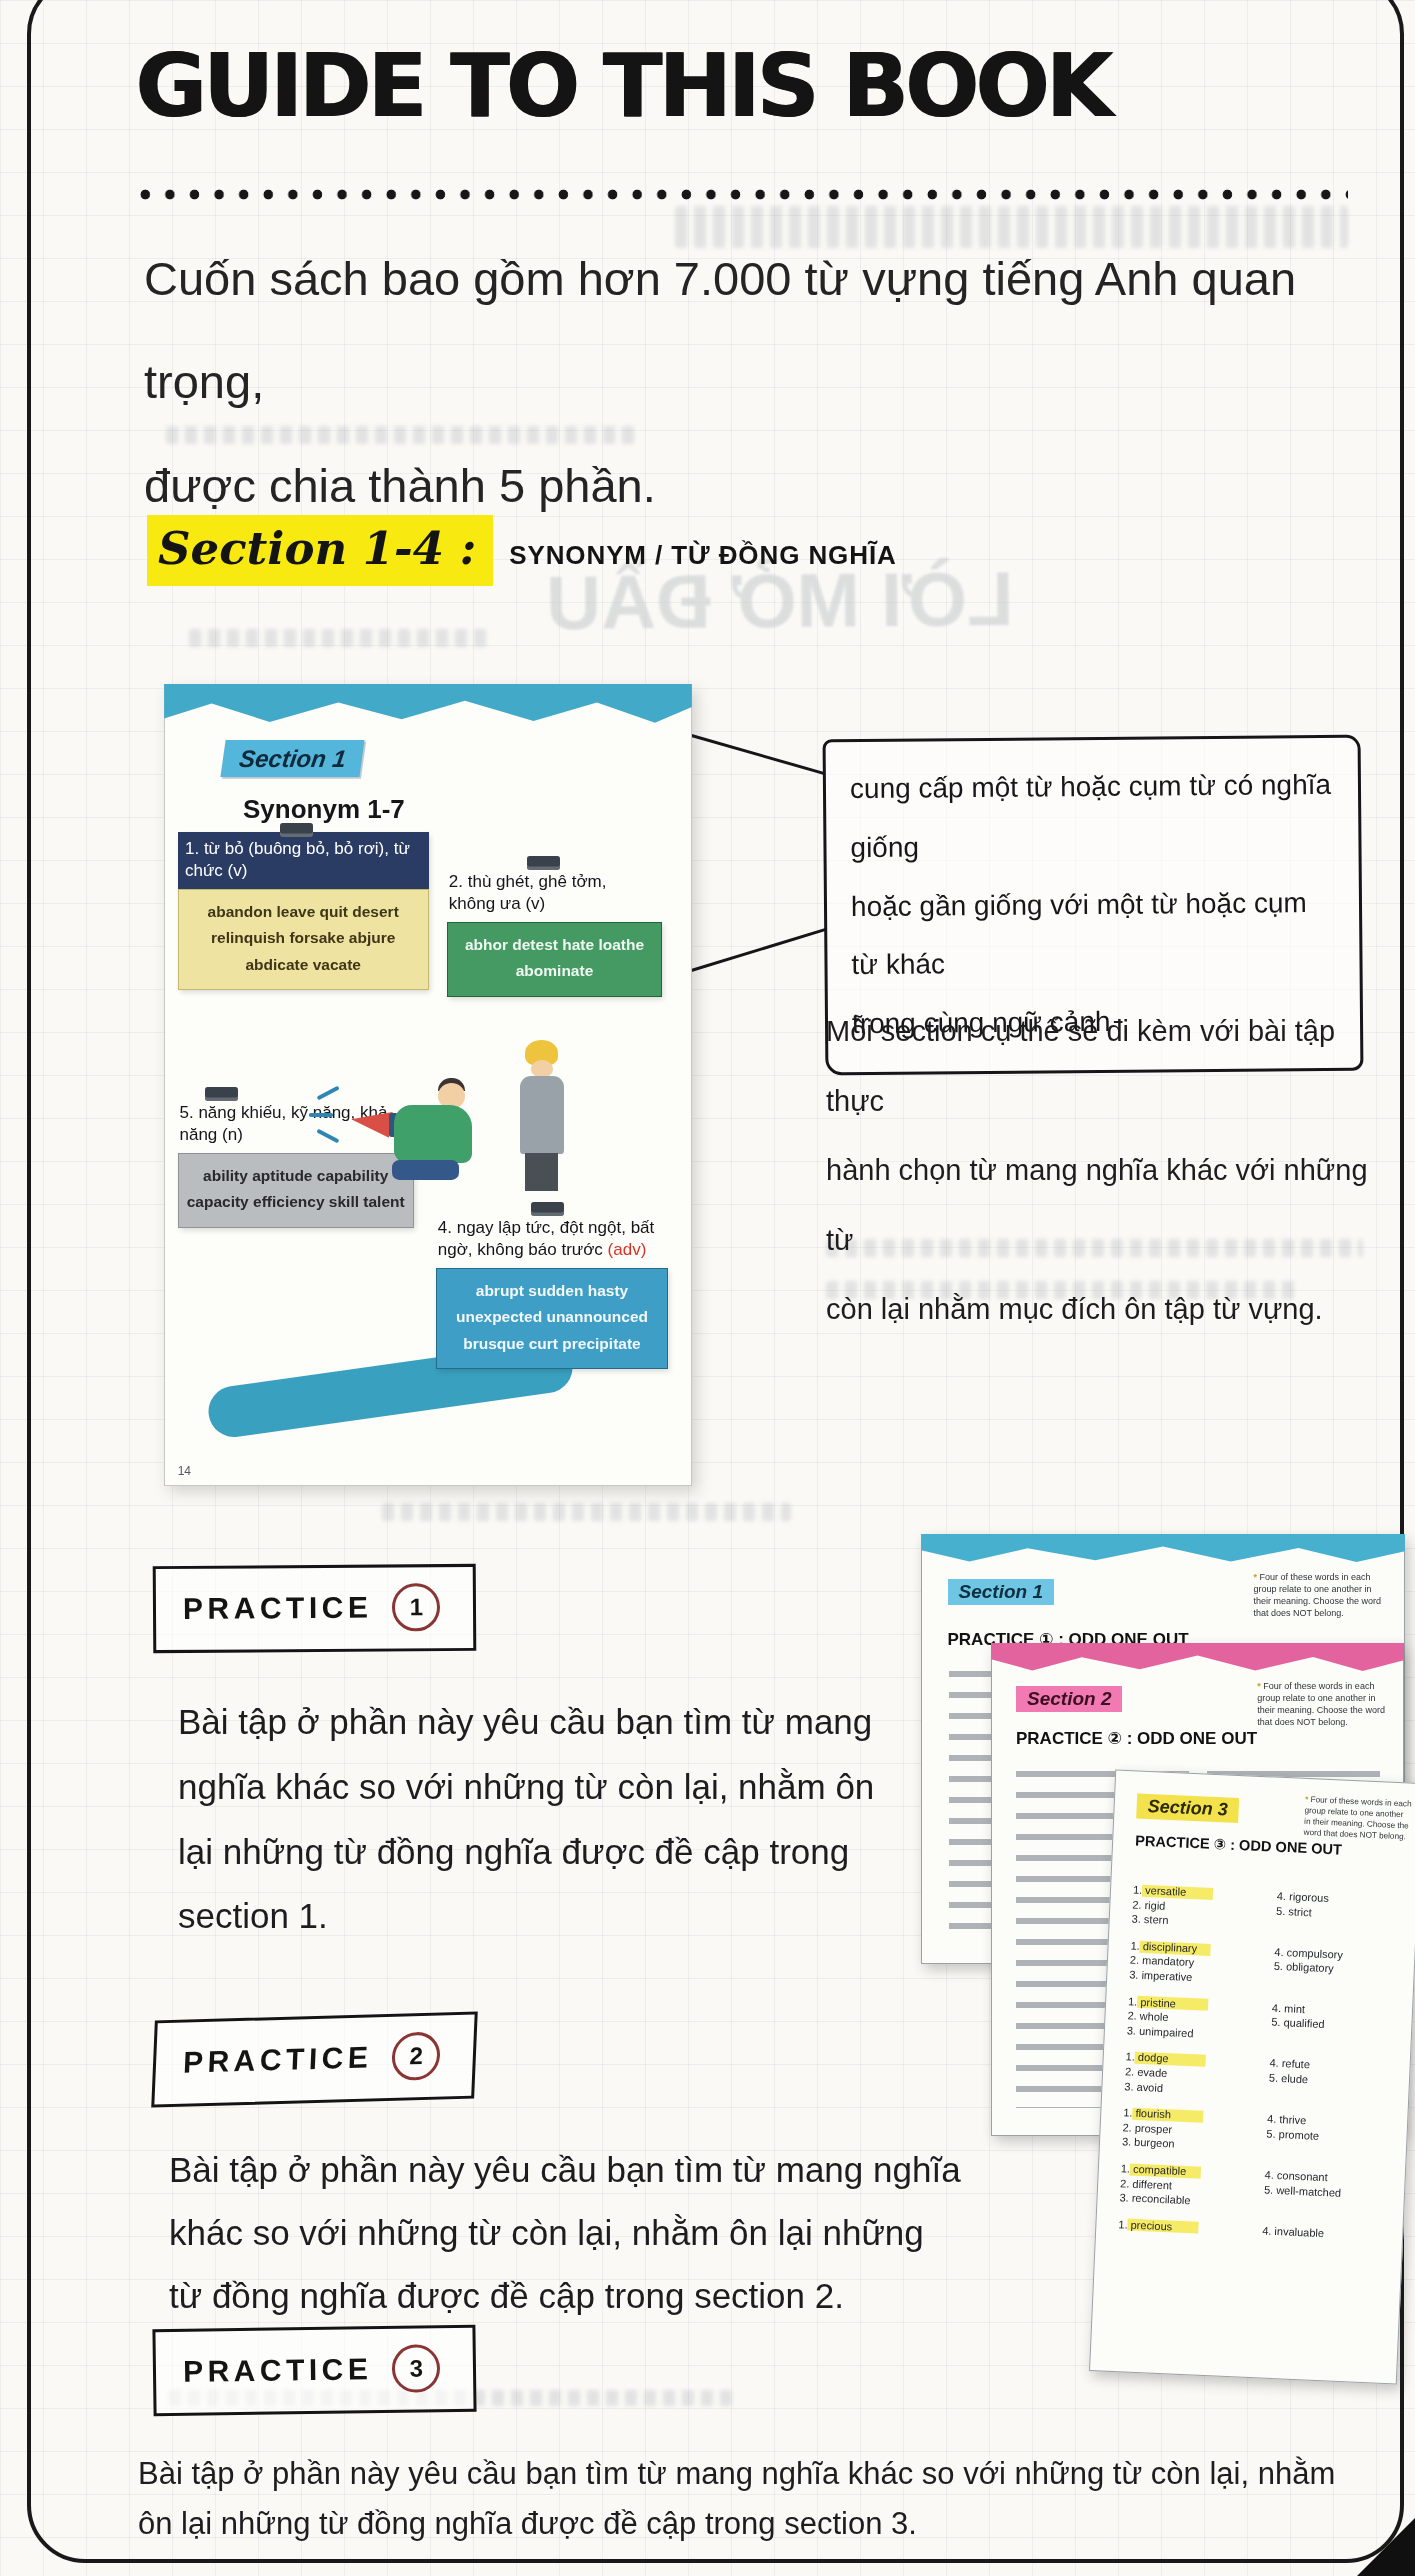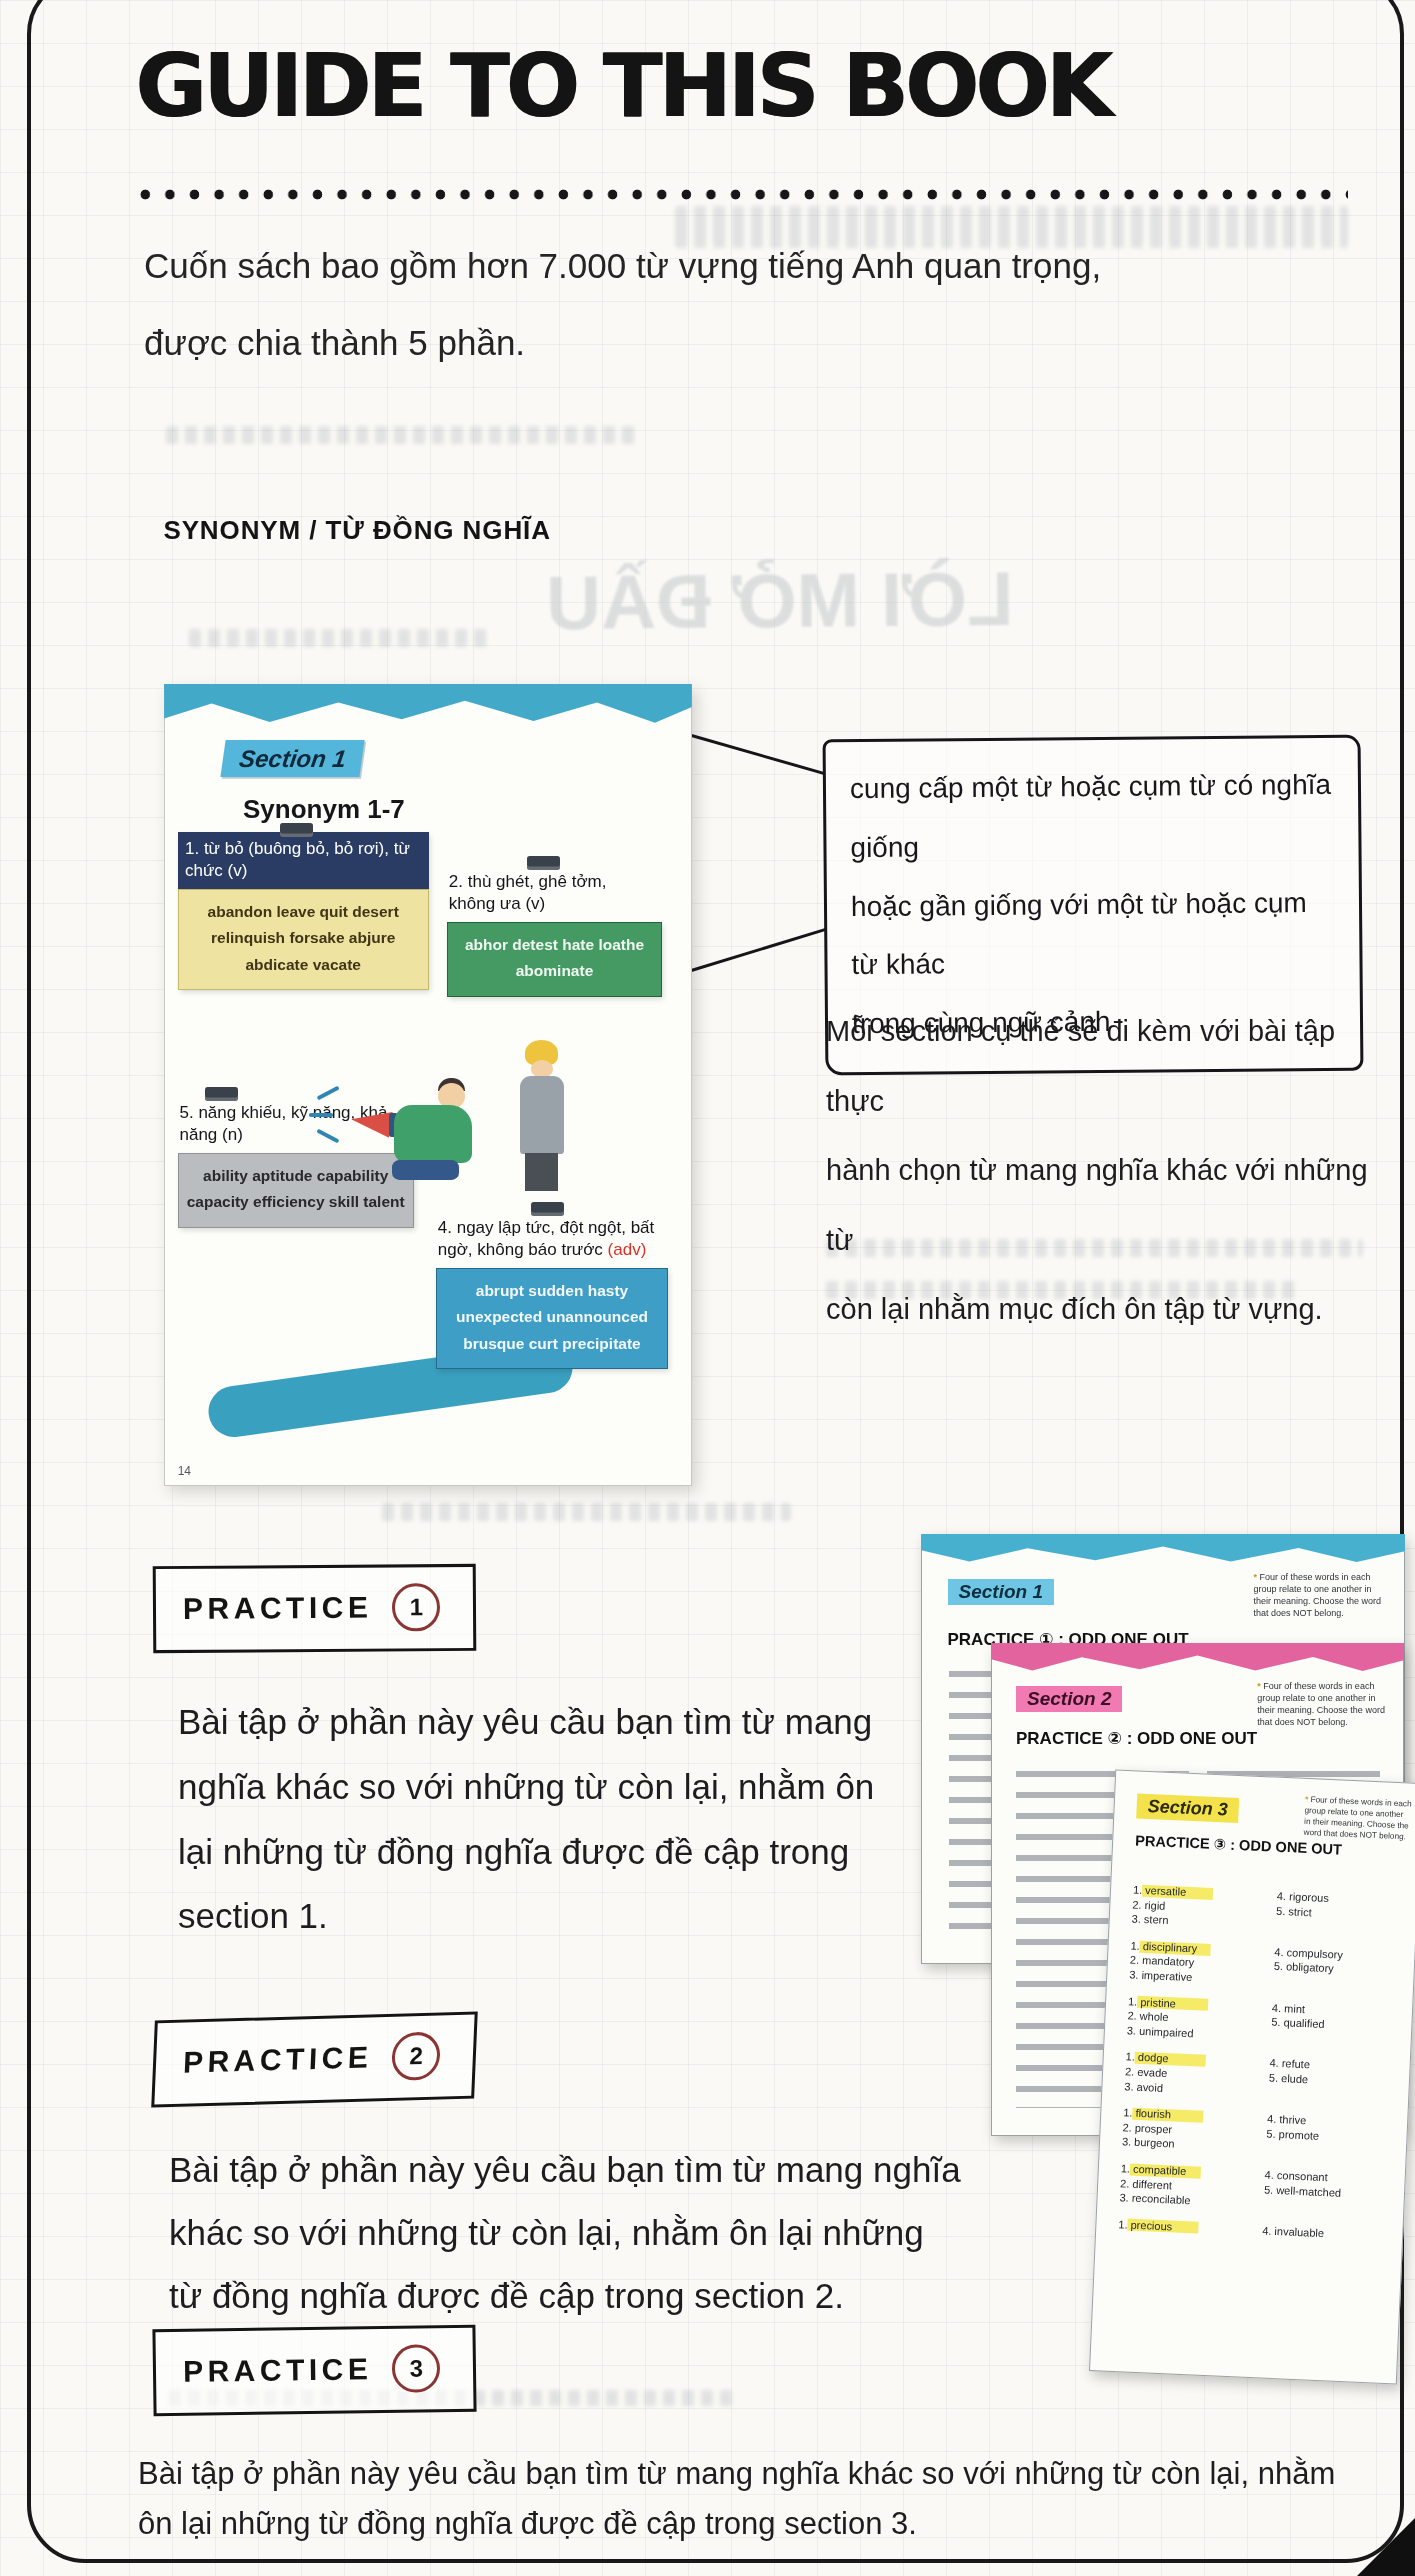--- a/index.html
+++ b/index.html
@@ -27,21 +27,21 @@
   #gb6{left:382px;top:1503px;width:409px;height:18px;}
   #gb7{left:169px;top:2390px;width:564px;height:16.4px;}
 
   
   .title{position:absolute;left:135px;top:35px;margin:0;font-family:"DejaVu Sans",sans-serif;
     font-weight:800;font-size:87px;letter-spacing:-3.6px;color:#141414;z-index:3;
     text-shadow:1.3px 0 0 currentColor;white-space:nowrap;}
   .dots{position:absolute;left:138px;top:187px;width:1210px;height:14.6px;z-index:3;
     background-image:radial-gradient(circle at 7.3px 7.3px,#17171a 4.4px,rgba(0,0,0,0) 5.1px);
     background-size:24.6px 14.6px;background-repeat:repeat-x;}
-  .intro{position:absolute;left:144px;top:227px;width:1210px;margin:0;font-size:35px;line-height:2.2;
+  .intro{position:absolute;left:144px;top:227px;width:1210px;margin:0;font-size:47px;line-height:2.2;
     white-space:pre-line;z-index:3;color:#242424;}
 
   .heading{position:absolute;left:147px;top:515px;z-index:3;display:flex;align-items:baseline;}
   .heading .hl{background:#f8ea10;padding:7.3px 16.4px 11px 11px;font-family:"DejaVu Serif",serif;
     font-style:italic;font-weight:700;font-size:45px;color:#141414;white-space:nowrap;}
   .heading .rest{margin-left:16.4px;font-weight:700;font-size:26px;letter-spacing:0.9px;color:#141414;white-space:nowrap;}
 
   
   .book{position:absolute;left:164px;top:684px;width:526px;height:800px;background:#fdfdfa;
     border:1.8px solid #c8c8c2;box-shadow:4.5px 6.4px 14.6px rgba(40,40,40,.18);z-index:3;}
@@ -169,20 +169,21 @@
 
   <div class="frame"></div>
   <div class="corner-tri"></div>
 
   <h1 class="title">GUIDE TO THIS BOOK</h1>
   <div class="dots"></div>
   <p class="intro">Cuốn sách bao gồm hơn 7.000 từ vựng tiếng Anh quan trọng,
 được chia thành 5 phần.</p>
 
   <div class="heading">
+    <span class="hl">Section 1-4 :</span>
     <span class="rest">SYNONYM / TỪ ĐỒNG NGHĨA</span>
   </div>
 
   <div class="book">
     <div class="torn"></div>
     <div class="b-label">Section 1</div>
     <div class="b-sub">Synonym 1-7</div>
     <div class="swoosh"></div>
 
     <div class="clip" id="clip1"></div>

